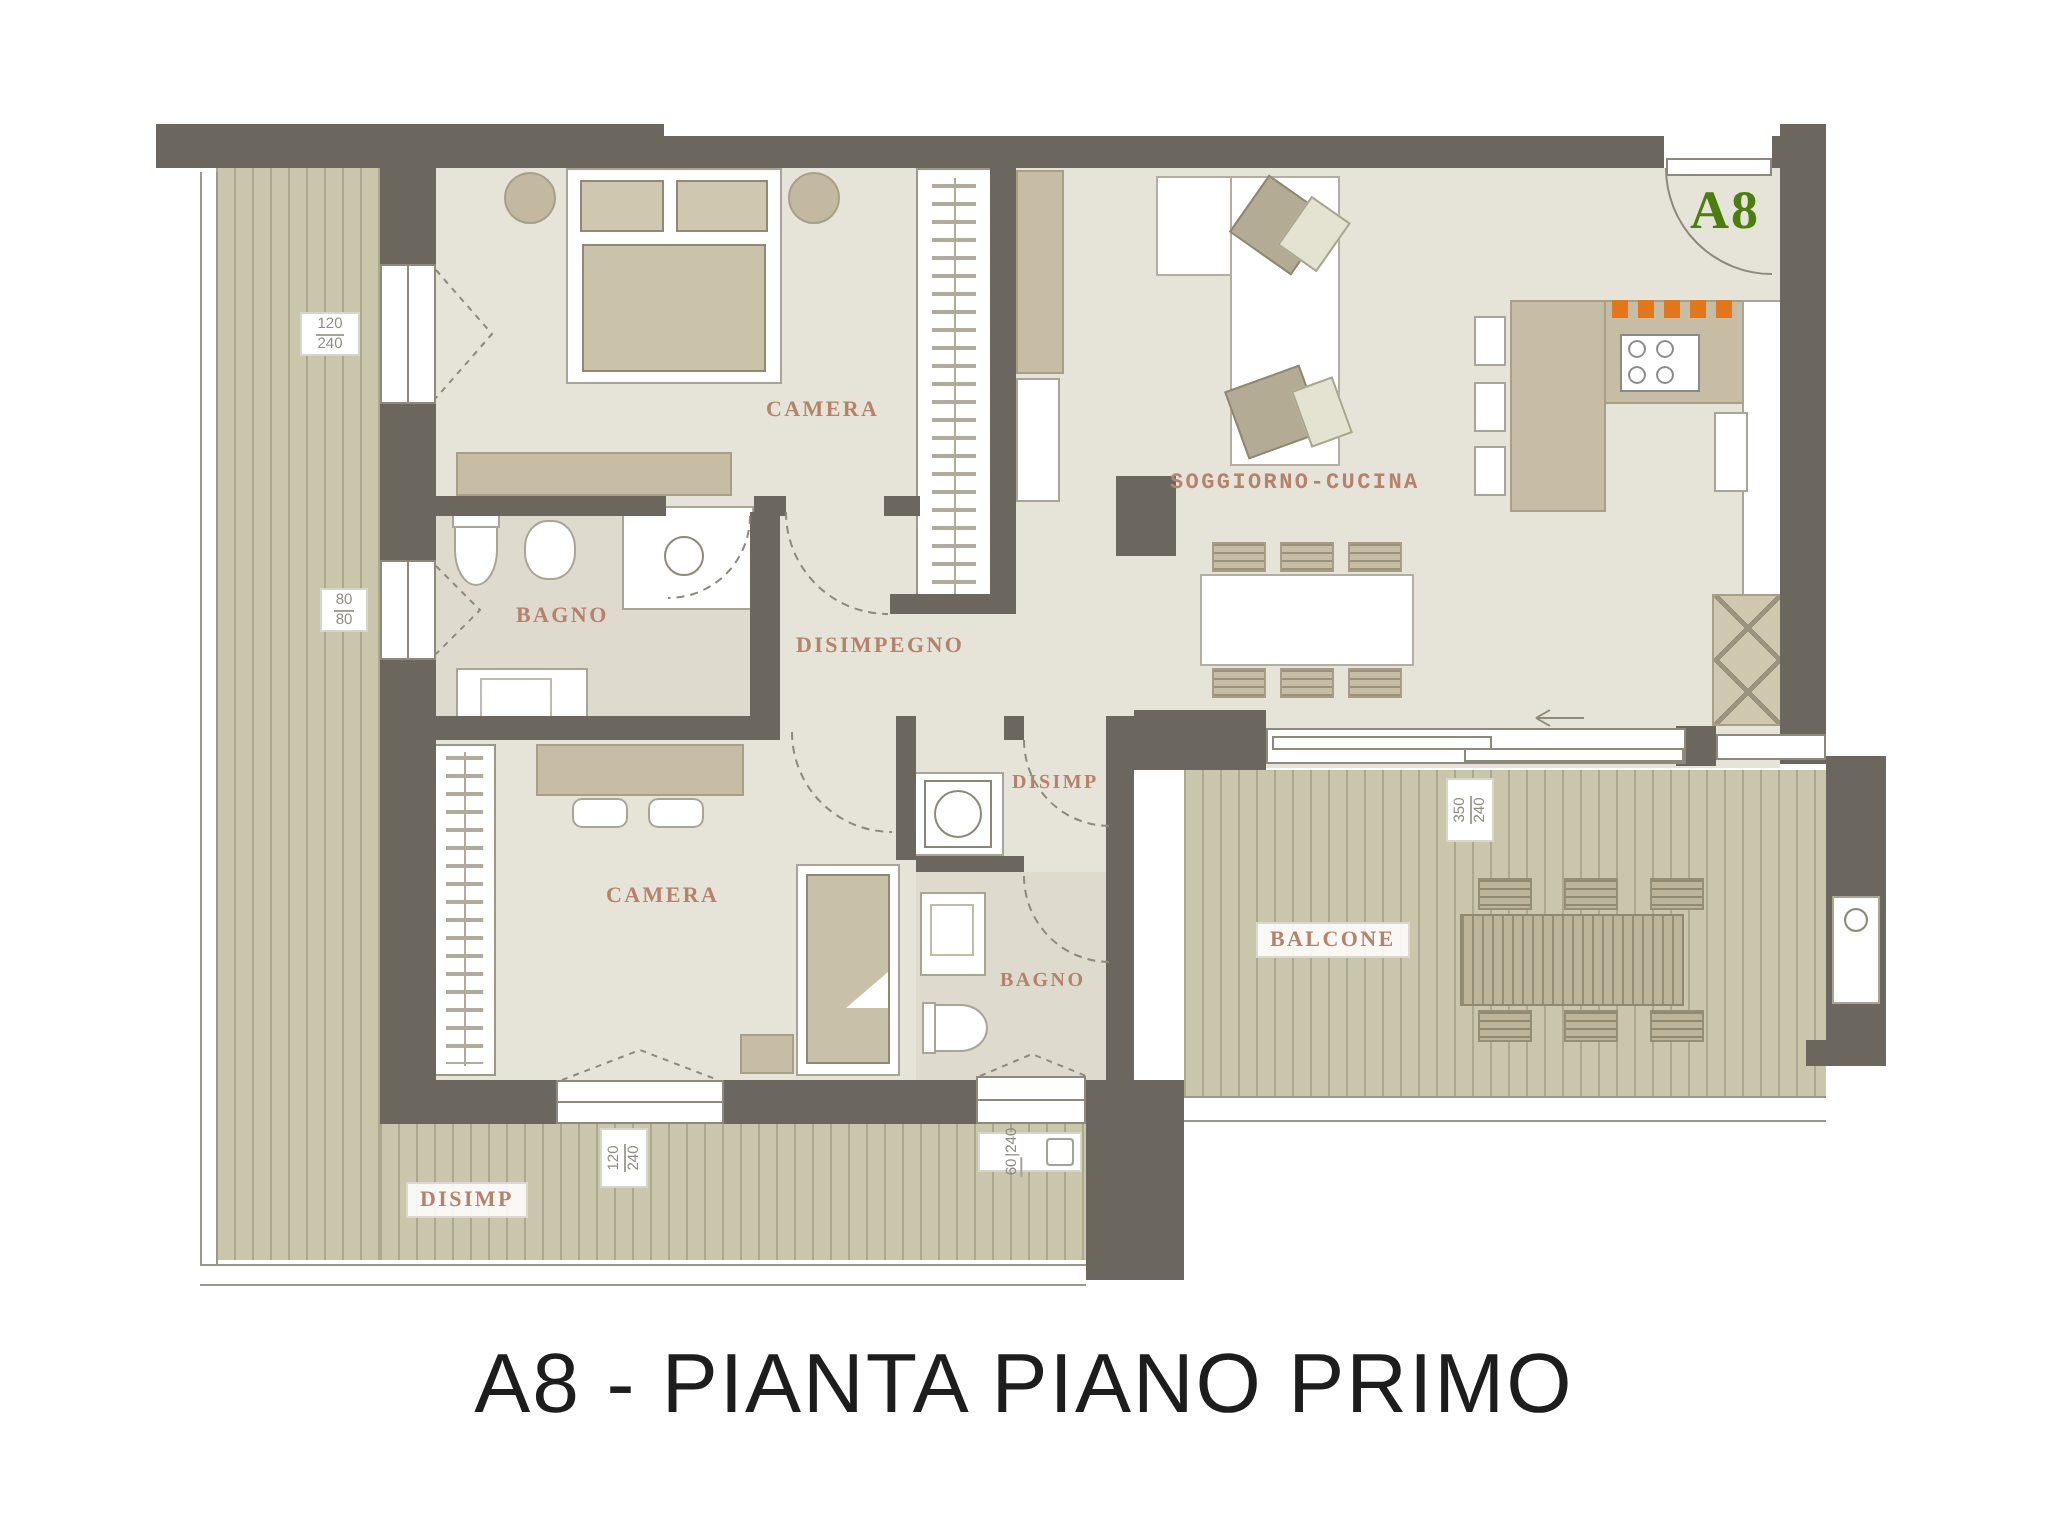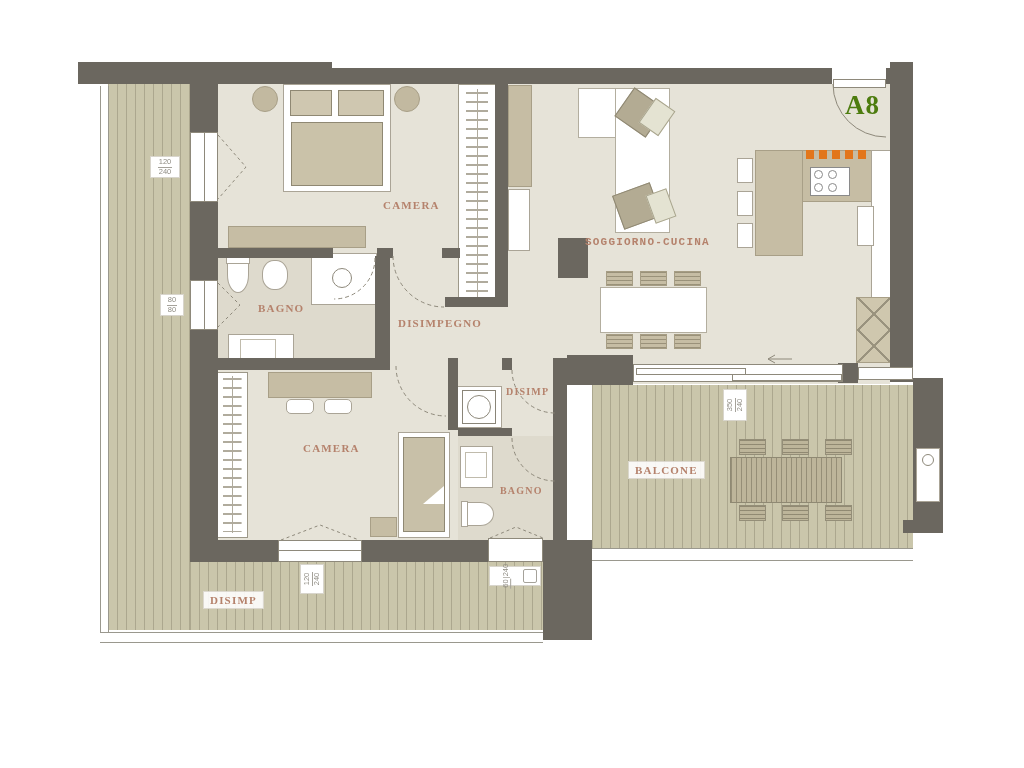--- a/index.html
+++ b/index.html
@@ -226,13 +226,14 @@
   </div>
   <div class="dim" style="left:489px;top:566px;width:52px;height:20px;flex-direction:row;gap:3px;">
     <span class="rot" style="border-bottom:none;display:inline-block;"><span>60</span>|<span>240</span></span>
     <span style="display:inline-block;width:12px;height:12px;border:1px solid #a5a29a;border-radius:2px;"></span>
   </div>
   <div class="dim rot" style="left:719px;top:393px;width:32px;height:24px;">
     <span>350</span>
     <span>240</span>
   </div>
 
+  <div class="title">A8 - PIANTA PIANO PRIMO</div>
 </div>
 
 </body></html>

